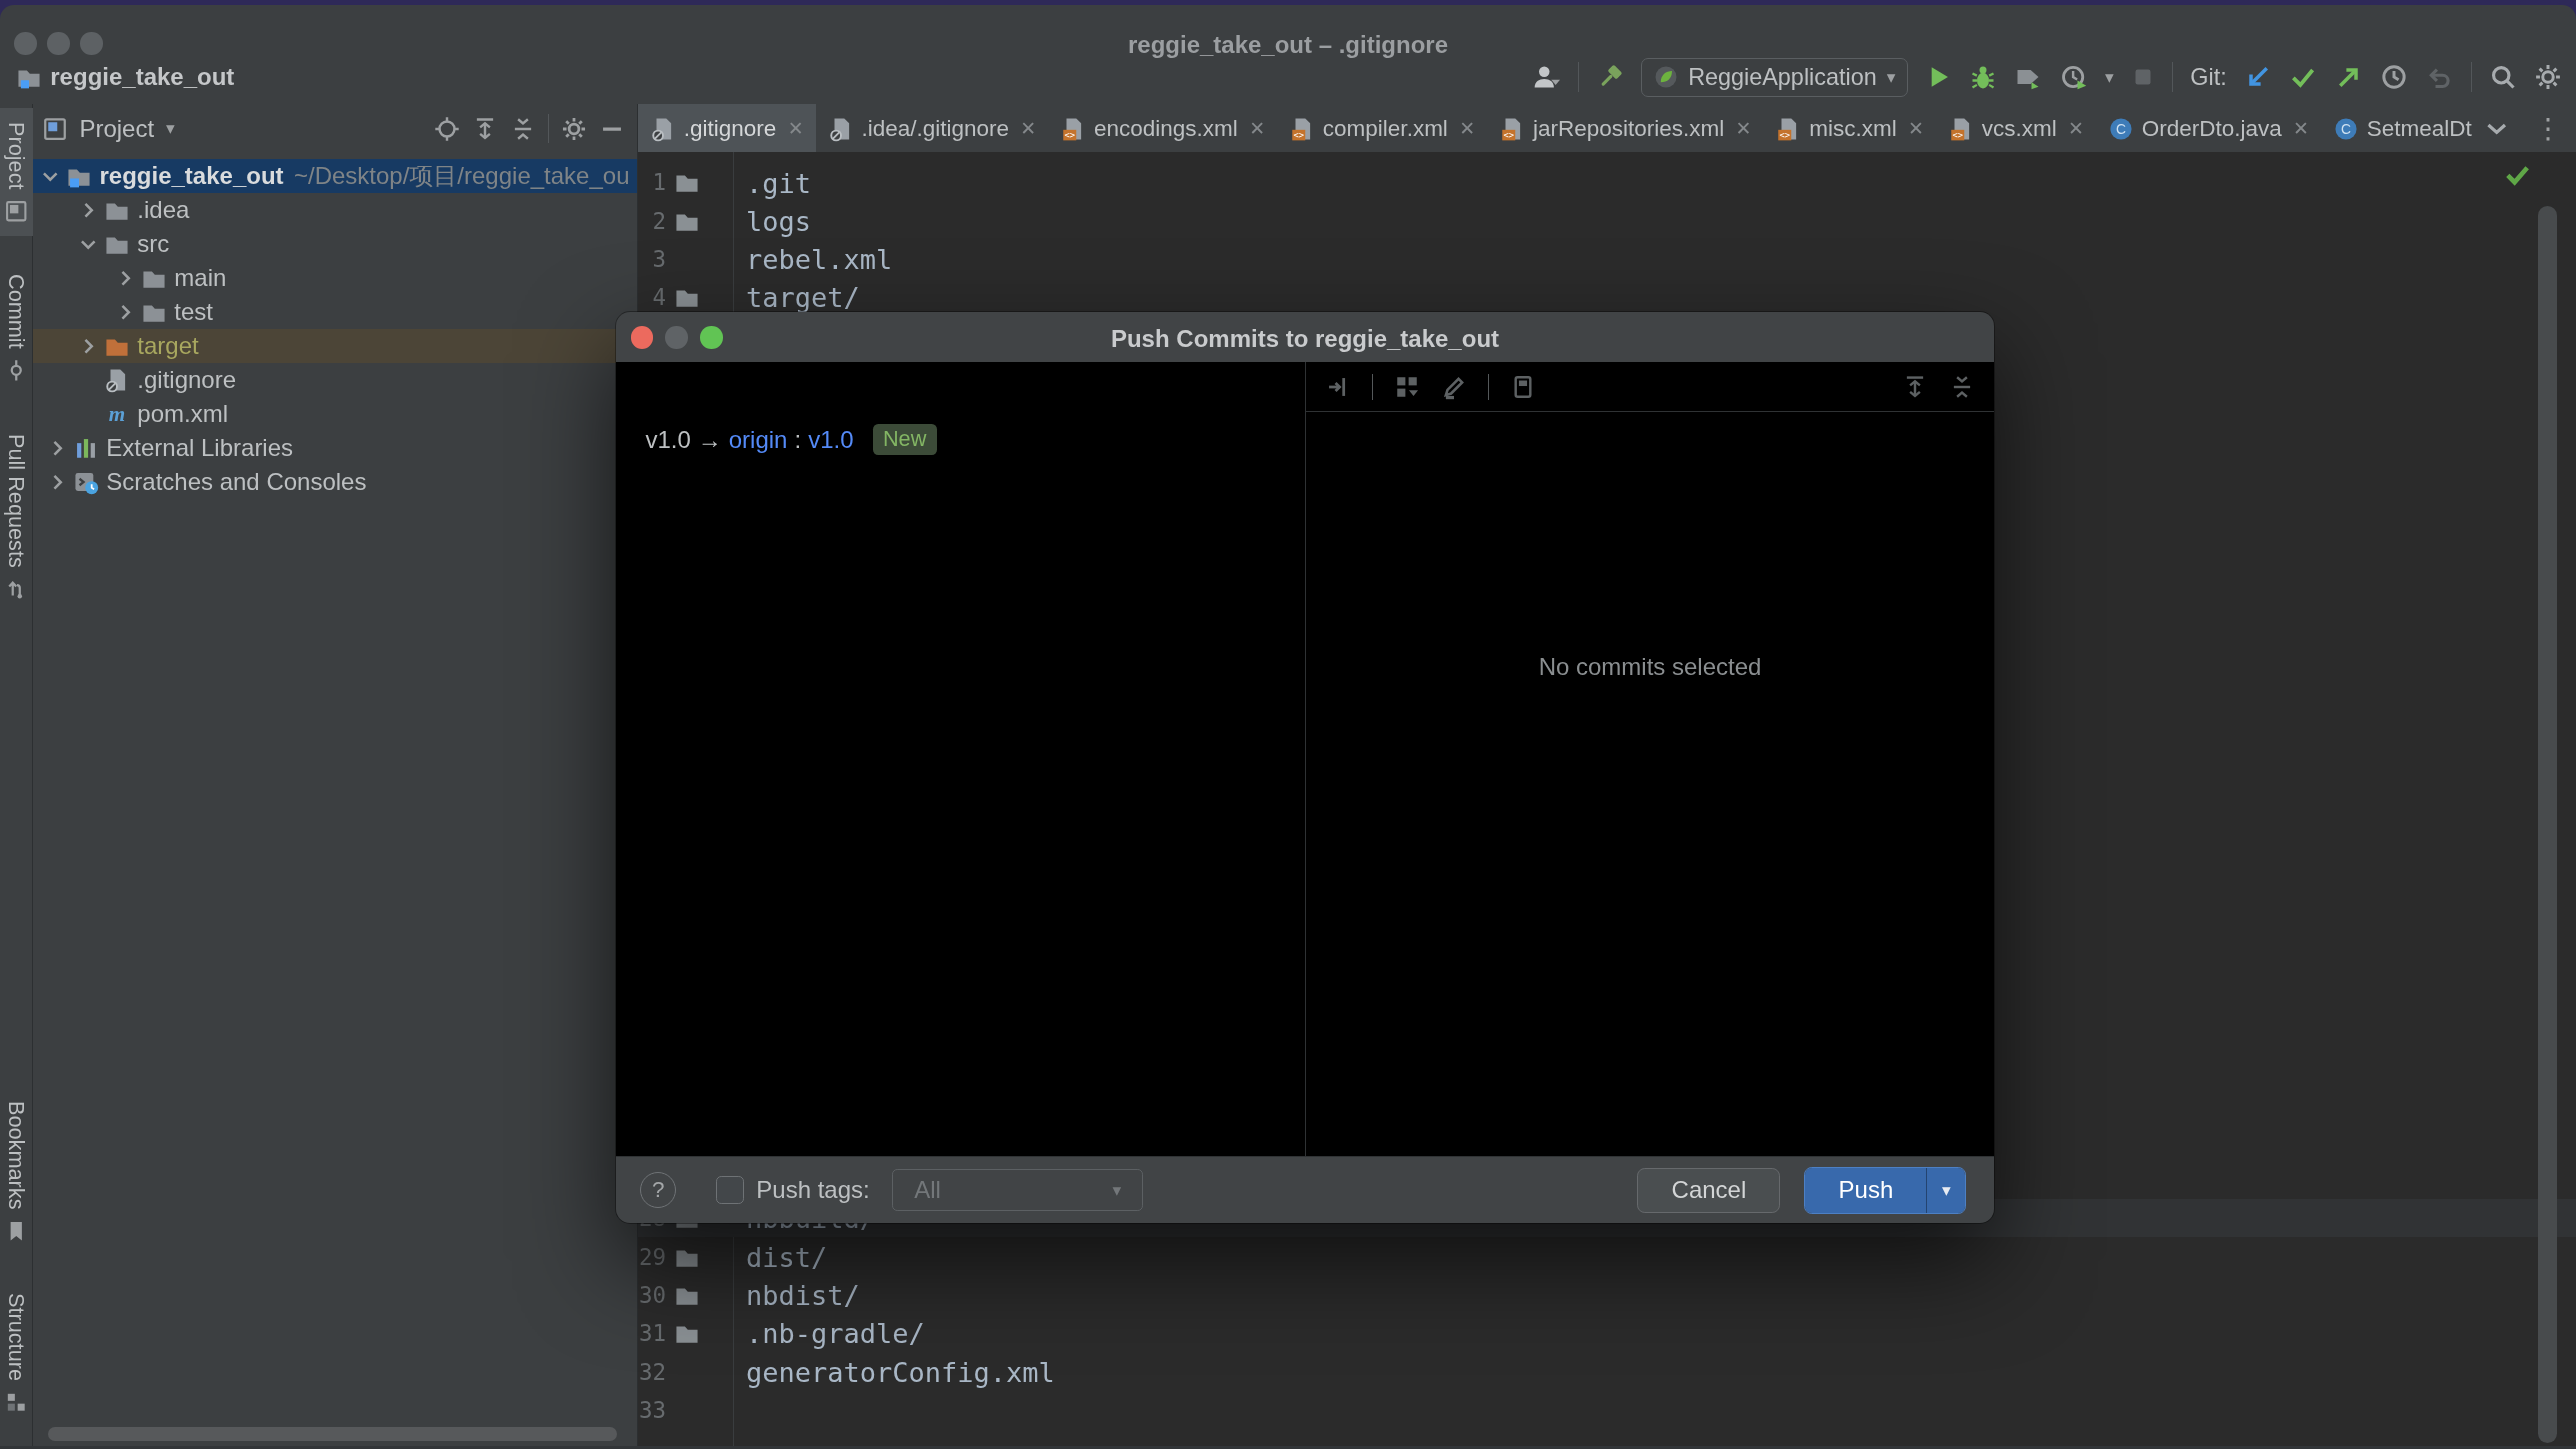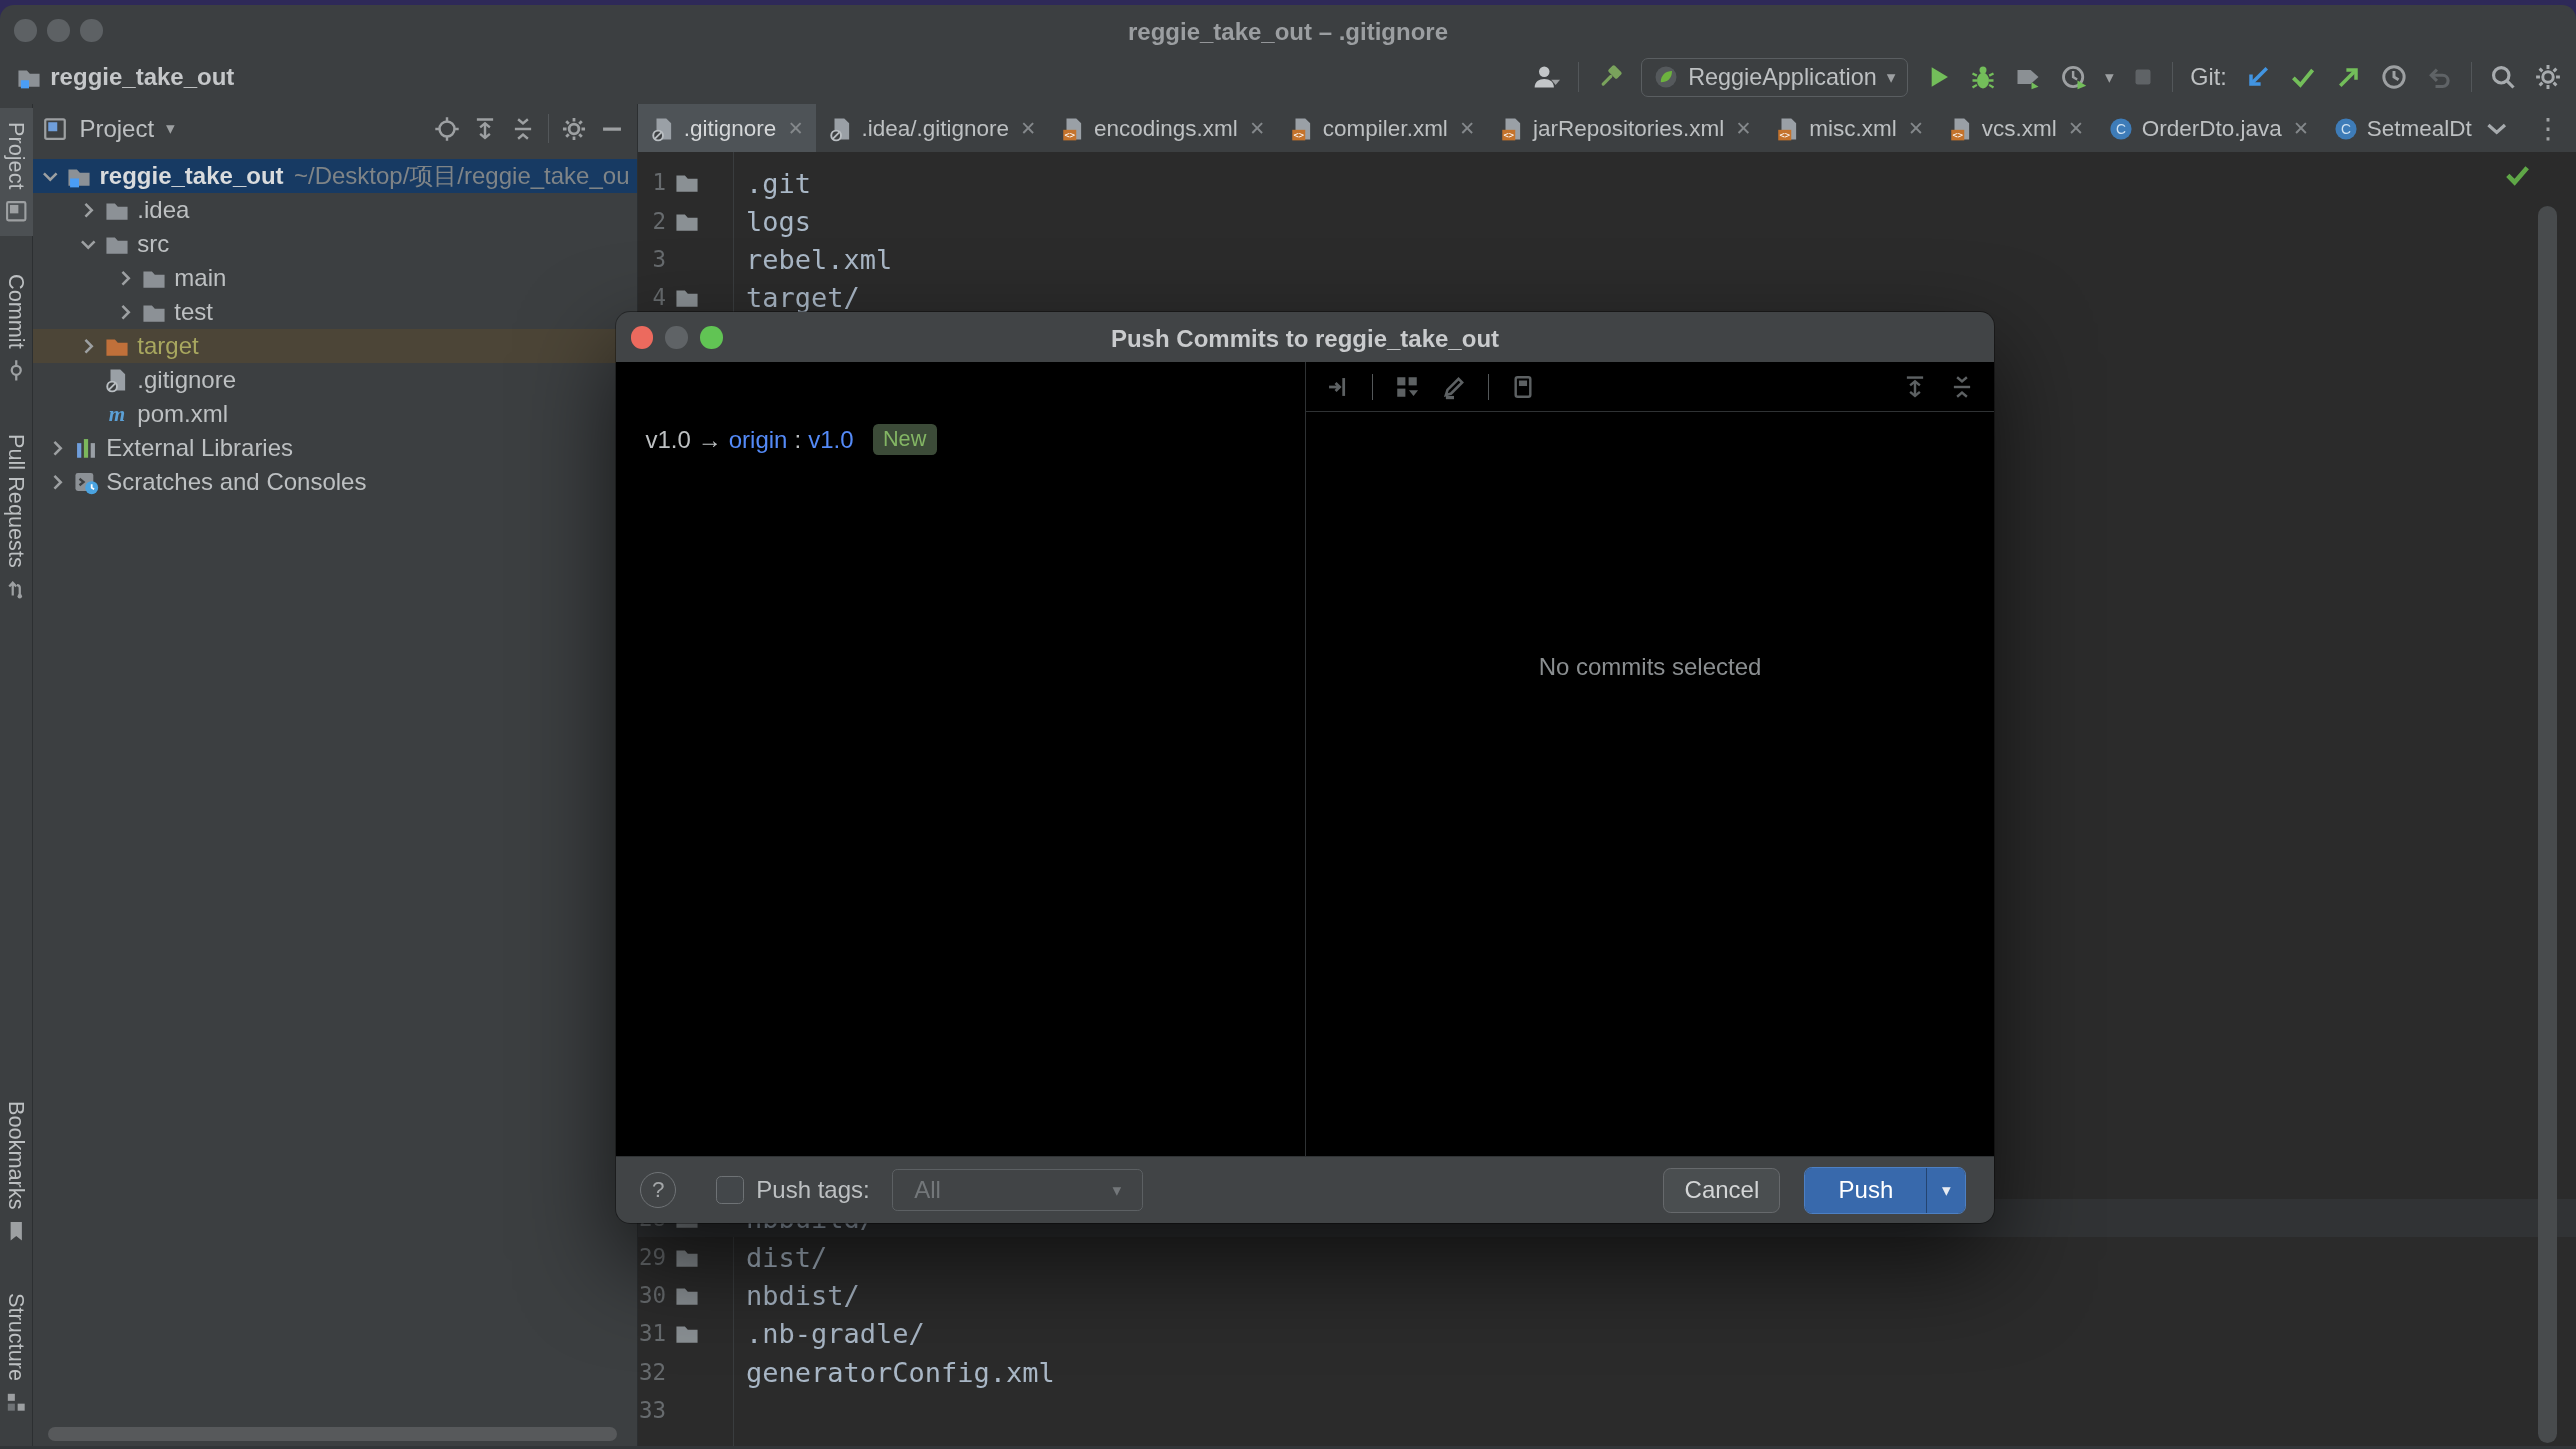--- a/index.html
+++ b/index.html
@@ -1,21 +1,21 @@
 <!DOCTYPE html>
 <html style="font-size:14px"><head>
 <meta charset="utf-8">
 <style>
   html,body{margin:0;padding:0;background:#1e1b3a;}
   .screen{position:relative;width:2576px;height:1450px;background:#2e2958;overflow:hidden;
           font-family:"Liberation Sans",sans-serif;color:#bdc0c2;-webkit-font-smoothing:antialiased;}
   .window{position:absolute;left:0;top:5.2px;right:0;bottom:0;background:#3c3f41;border-radius:14px 14px 0 0;overflow:hidden;}
 
   
-  .titlebar{position:absolute;top:2px;left:0;right:0;height:45px;}
+  .titlebar{position:absolute;top:15px;left:0;right:0;height:45px;}
   .tl{position:absolute;top:12px;width:22.5px;height:22.5px;border-radius:50%;background:#5d6164;}
   .tl.r{left:14px}.tl.y{left:47px}.tl.g{left:80px}
   .win-title{position:absolute;left:0;right:0;top:0;height:45px;line-height:49px;text-align:center;
              font-size:24px;font-weight:bold;color:#9b9ea1;}
 
   
   .toolbar{position:absolute;top:45px;left:0;right:0;height:54px;display:flex;align-items:center;}
   .proj-chip{display:flex;align-items:center;gap:8.7px;margin-left:15.6px;font-size:24px;font-weight:600;color:#c5c7c9;}
   .tb-right{margin-left:auto;display:flex;align-items:center;gap:17.3px;padding-right:14px;}
   .vdiv{width:0.9px;height:29.4px;background:#53575a;}
@@ -97,21 +97,21 @@
   .dlg-footer{position:absolute;left:0;right:0;bottom:0;height:67px;border-top:0.9px solid #2f3234;
               display:flex;align-items:center;padding:0 15.6px;box-sizing:border-box;}
   .help-btn{width:36px;height:36px;border-radius:50%;border:1.7px solid #6f7376;color:#a3a6a8;font-size:22.5px;
             display:flex;align-items:center;justify-content:center;margin-left:8.7px;box-sizing:border-box;}
   .chk{width:28px;height:28px;border-radius:5.2px;border:1.7px solid #6e7275;background:#43474a;margin-left:40px;box-sizing:border-box;}
   .ptlabel{font-size:24px;color:#bdc0c2;margin-left:12px;}
   .tagsel{width:251px;height:42px;border:0.9px solid #5c6063;border-radius:5.2px;margin-left:22.5px;display:flex;
           align-items:center;box-sizing:border-box;padding:0 21px;color:#73777a;font-size:24px;}
   .tagsel .caret{margin-left:auto;color:#73777a;}
   .btn{height:45px;border-radius:7.8px;display:flex;align-items:center;justify-content:center;font-size:24px;box-sizing:border-box;}
-  .btn-cancel{background:#4a4e50;border:0.9px solid #66696c;color:#d3d5d6;width:117px;margin-left:auto;}
+  .btn-cancel{background:#4a4e50;border:0.9px solid #66696c;color:#d3d5d6;width:143px;margin-left:auto;}
   .push-group{display:flex;margin-left:24px;margin-right:12px;border-radius:7.8px;overflow:hidden;
               border:0.9px solid #4d80c4;}
   .btn-push{background:#3869ac;color:#fff;width:121px;border-radius:0;}
   .push-arrow{width:38px;background:#3869ac;border-left:0.9px solid rgba(0,0,0,.35);display:flex;align-items:center;
               justify-content:center;color:#e8ecf2;font-size:17.3px;}
 </style>
 </head>
 <body>
 
 <div class="screen">

